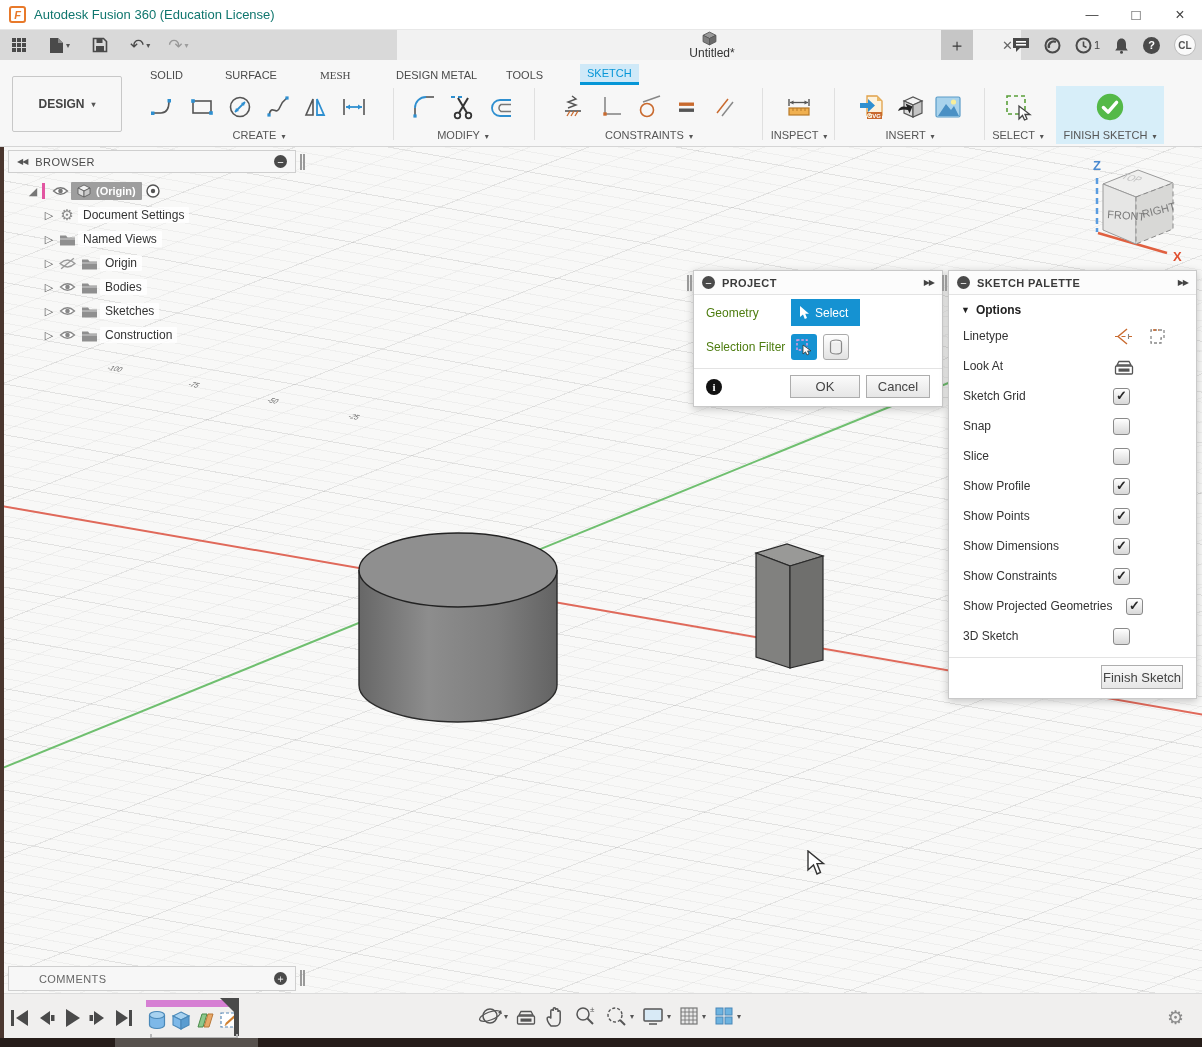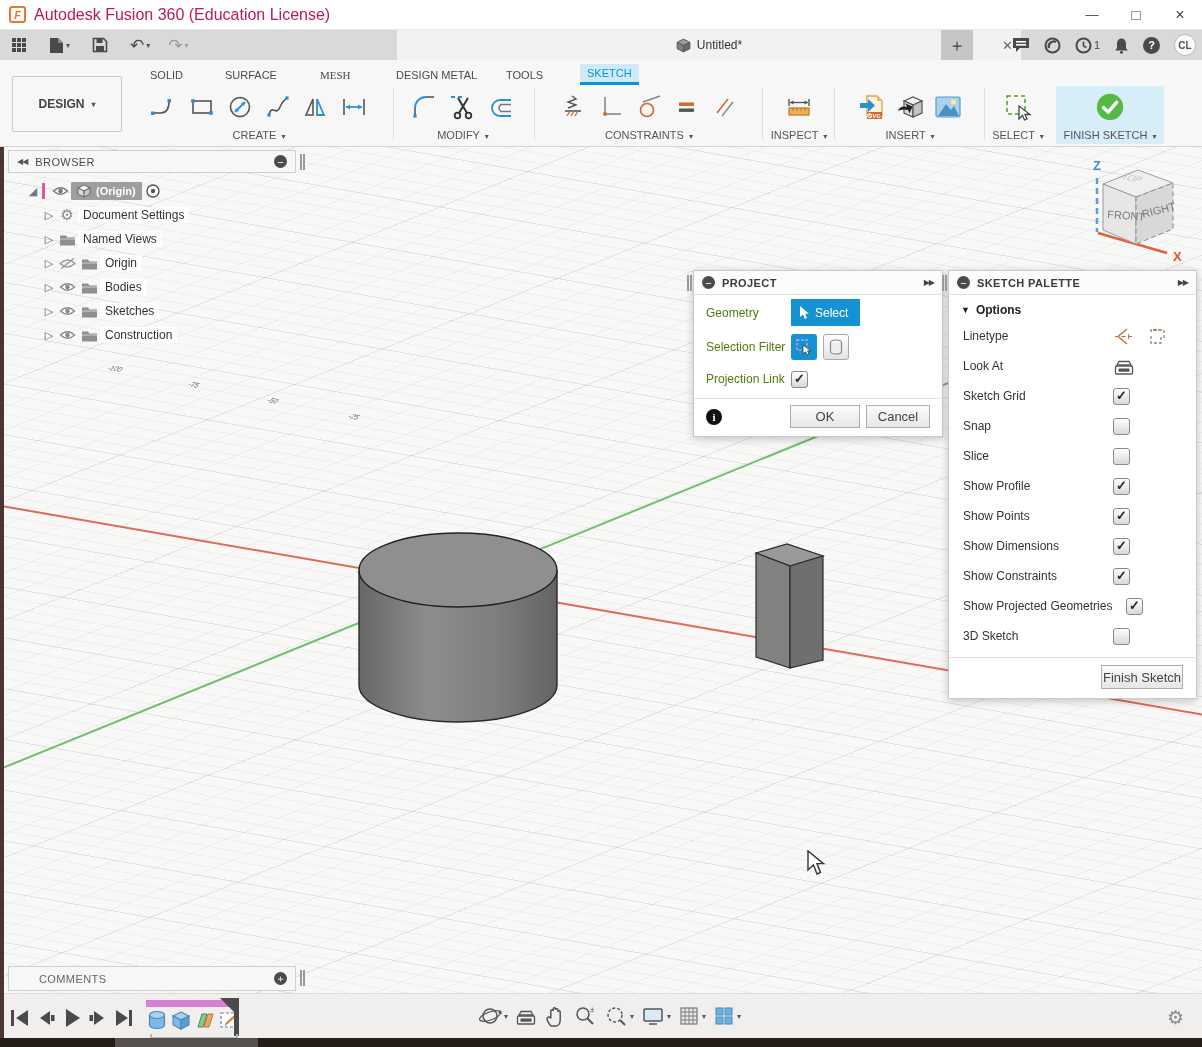--- a/index.html
+++ b/index.html
@@ -4,29 +4,29 @@
 <style>
   * { margin:0; padding:0; box-sizing:border-box; }
   html,body { width:1202px; height:1047px; overflow:hidden; }
   body { font-family:"Liberation Sans", sans-serif; background:#f8f8f7; position:relative; }
   .abs { position:absolute; }
   svg { display:block; }
 
   
   #titlebar { left:0; top:0; width:1202px; height:30px; background:#ffffff; border-bottom:1px solid #e8e8e8; display:flex; align-items:center; z-index:20; }
   #fusion-logo { width:17px; height:17px; margin-left:9px; border:2px solid #e8792a; border-radius:3px; color:#e8792a; font-weight:bold; font-size:11px; display:flex; align-items:center; justify-content:center; font-style:italic; }
-  #title-text { margin-left:8px; font-size:16px; color:#be185d; }
+  #title-text { margin-left:8px; font-size:13px; color:#0f766e; }
   #win-controls { margin-left:auto; display:flex; }
   .winbtn { width:44px; height:30px; display:flex; align-items:center; justify-content:center; color:#444; font-size:13px; }
 
   
   #appbar { left:0; top:30px; width:1202px; height:30px; background:#d9d9d9; display:flex; align-items:center; z-index:20; }
   .appicon { height:30px; padding:0 7px; display:flex; align-items:center; color:#4a4a4a; font-size:15px; }
   .caret { font-size:8px; color:#555; margin-left:2px; }
-  #doc-tab { position:absolute; left:397px; top:0; width:624px; height:30px; background:#f2f2f2; display:flex; align-items:center; justify-content:center; }
+  #doc-tab { position:absolute; left:397px; top:0; width:624px; height:30px; background:#f2f2f2; display:flex; align-items:center; justify-content:center;flex-direction:column; }
   #doc-tab-title { font-size:12px; color:#333; margin-left:6px; }
   #tab-close { position:absolute; right:8px; color:#666; font-size:13px; }
   #new-tab-btn { position:absolute; left:941px; top:0; width:32px; height:30px; background:#c6c6c6; display:flex; align-items:center; justify-content:center; color:#3a3a3a; font-size:17px; }
   #appbar-right { position:absolute; right:6px; top:0; height:30px; display:flex; align-items:center; gap:14px; }
   #notif-count { font-size:11px; color:#444; margin-left:2px; }
   #help-circle { width:17px; height:17px; border-radius:50%; background:#4a4a4a; color:#fff; font-size:11px; font-weight:bold; display:flex; align-items:center; justify-content:center; }
   #avatar { width:22px; height:22px; border-radius:50%; background:#fafafa; border:1px solid #bbb; color:#555; font-size:10px; font-weight:bold; display:flex; align-items:center; justify-content:center; }
 
   
   #ribbon { left:0; top:60px; width:1202px; height:87px; background:#f7f7f7; border-bottom:1px solid #d5d5d5; z-index:20; }
@@ -606,24 +606,20 @@
       </svg>
     </div>
     <div class="filter-btn off">
       <svg width="14" height="16" viewBox="0 0 14 16">
         <ellipse cx="7" cy="3.5" rx="5.5" ry="2.5" fill="#f8f8f8" stroke="#888" stroke-width="1.2"></ellipse>
         <path d="M1.5 3.5 V12.5 a5.5 2.5 0 0 0 11 0 V3.5" fill="#eee" stroke="#888" stroke-width="1.2"></path>
       </svg>
     </div>
   </div>
 
-  <div class="prow">
-    <span class="plabel">Projection Link</span>
-    <div class="cb checked"></div>
-  </div>
 
   <div id="project-footer">
     <div id="info-dot">i</div>
     <div style="margin-left:auto; display:flex; gap:6px;">
       <div class="btn" style="width:70px;">OK</div>
       <div class="btn" style="width:64px;">Cancel</div>
     </div>
   </div>
 </div>
 

